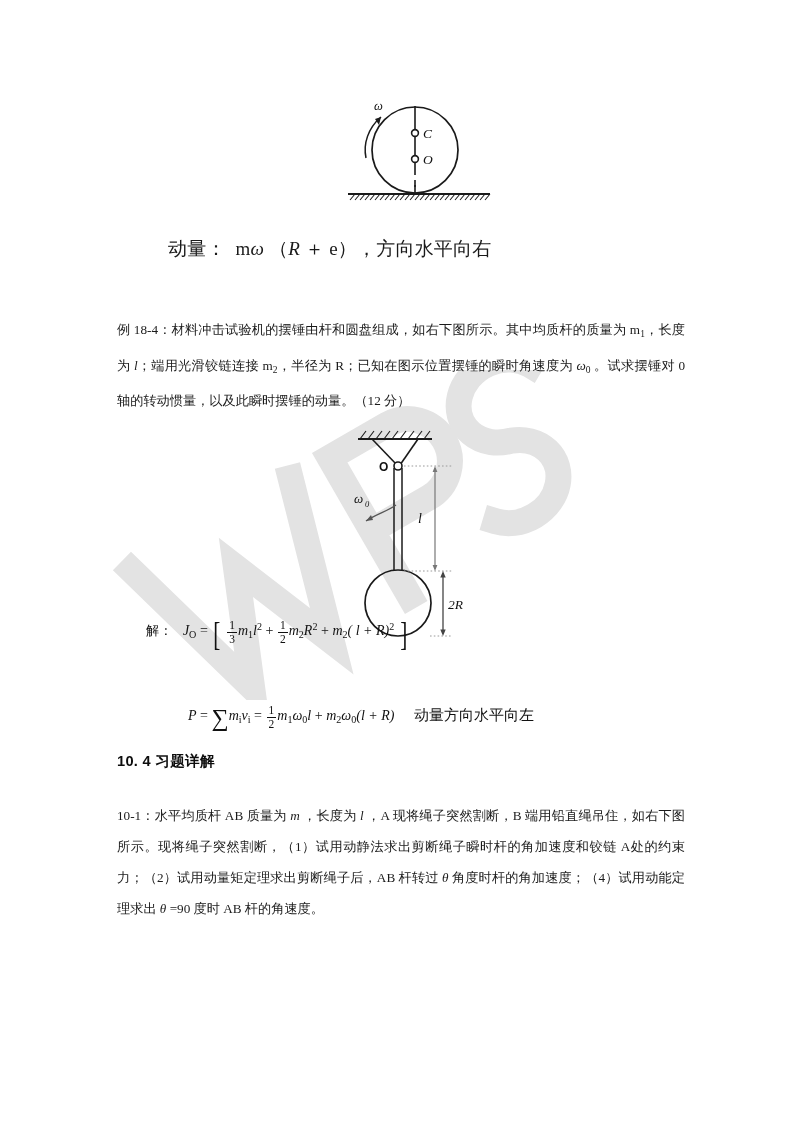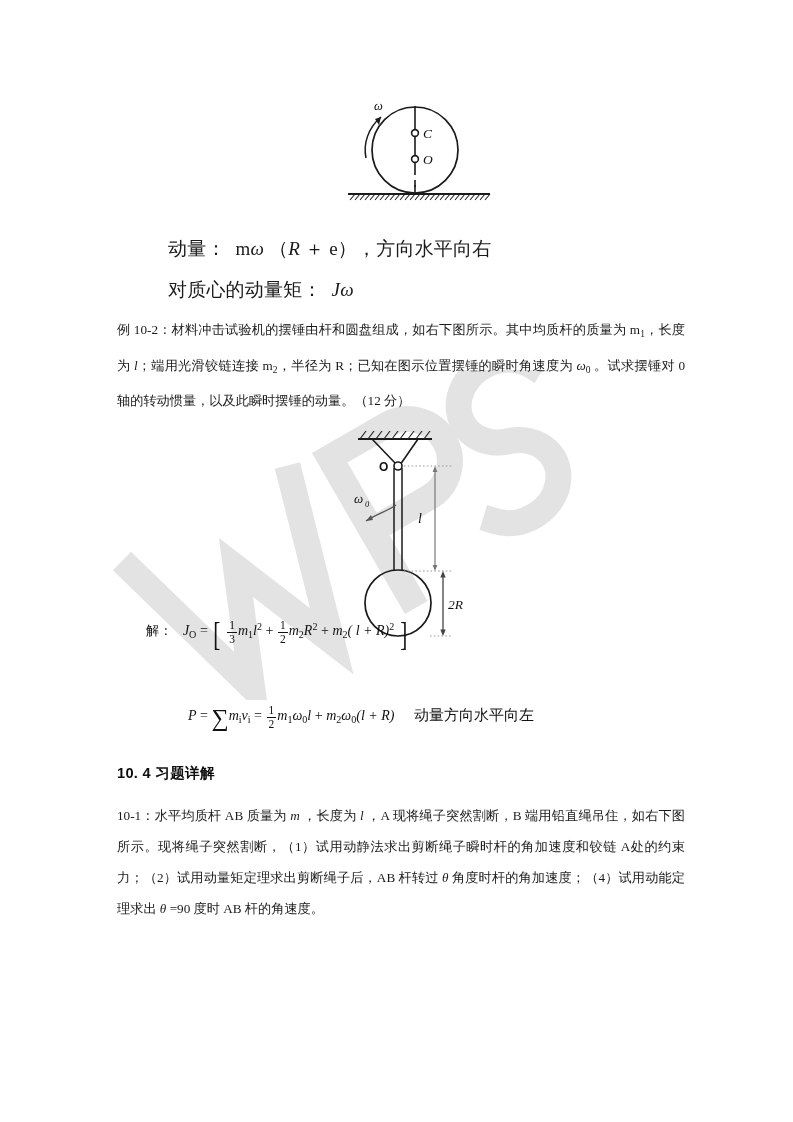--- a/index.html
+++ b/index.html
@@ -172,27 +172,23 @@
       </g>
     </svg>
   </div>
 
   <div class="para" style="left:168px; top:233px;">
     <span>动量：</span>&nbsp;
     <span>m</span><i class="mi">ω</i>
     <span>（<i class="mi">R</i> ＋ e）</span><span>，方向水平向右</span>
   </div>
 
-  <div class="para" style="left:168px; top:274px;">
-    <span>对质心的动量矩：</span>&nbsp;
-    <i class="mi">J</i><i class="mi">ω</i>
-  </div>
 
   <div class="blk" style="top:314px;">
-    <span>例 10-2：</span><span>材料冲击试验机的摆锤由杆和圆盘组成，如右下图所示。其中均质杆的质量为 m</span><span class="sub">1</span><span>，</span><span>长度为 </span><i class="mi">l</i><span>；端用光滑铰链连接 m</span><span class="sub">2</span><span>，半径为 R；已知在图示位置摆锤的瞬时角速度为 </span><i class="mi">ω</i><span class="sub">0</span><span> 。试</span><span>求摆锤对 0 轴的转动惯量，以及此瞬时摆锤的动量。（12 分）</span>
+    <span>例 18-4：</span><span>材料冲击试验机的摆锤由杆和圆盘组成，如右下图所示。其中均质杆的质量为 m</span><span class="sub">1</span><span>，</span><span>长度为 </span><i class="mi">l</i><span>；端用光滑铰链连接 m</span><span class="sub">2</span><span>，半径为 R；已知在图示位置摆锤的瞬时角速度为 </span><i class="mi">ω</i><span class="sub">0</span><span> 。试</span><span>求摆锤对 0 轴的转动惯量，以及此瞬时摆锤的动量。（12 分）</span>
   </div>
 
   <div class="fig" style="left:330px; top:425px; width:150px; height:225px;">
     <svg width="150" height="225" viewBox="0 0 150 225" xmlns="http://www.w3.org/2000/svg">
 
       <line x1="28" y1="14" x2="102" y2="14" stroke="#1a1a1a" stroke-width="1.8"></line>
       <g stroke="#1a1a1a" stroke-width="1.1">
         <line x1="30" y1="14" x2="36" y2="6"></line>
           <line x1="38" y1="14" x2="44" y2="6"></line>
         <line x1="46" y1="14" x2="52" y2="6"></line>
@@ -263,19 +259,19 @@
     <span>=</span>
     <span class="frac">
       <span class="num">1</span>
       <span class="den">2</span>
     </span><i class="mi">m</i><span class="sub">1</span><i class="mi">ω</i><span class="sub">0</span><i class="mi">l</i>
     <span>+</span>
     <i class="mi">m</i><span class="sub">2</span><i class="mi">ω</i><span class="sub">0</span><i class="mi">(l + R)</i>
     <span class="note-cn">动量方向水平向左</span>
   </div>
 
-  <h2 class="section" style="top:752px;margin-top:12px;">10. 4 习题详解</h2>
+  <h2 class="section" style="top:752px;">10. 4 习题详解</h2>
 
   <div class="blk" style="top:800px;">
     <span>10-1：</span><span>水平均质杆 AB 质量为 </span><i class="mi">m</i><span> ，长度为 </span><i class="mi">l</i><span> ，A 现将绳子突然割断，B 端用铅直绳吊住，如</span><span>右下图所示。现将绳子突然割断，（1）试用动静法求出剪断绳子瞬时杆的角加速度和铰链 A</span><span>处的约束力；（2）试用动量矩定理求出剪断绳子后，AB 杆转过 </span><i class="mi">θ</i><span> 角度时杆的角加速度；（4）</span><span>试用动能定理求出 </span><i class="mi">θ</i><span> =90 度时 AB 杆的角速度。</span>
   </div>
 
 </div>
 
 </body></html>

